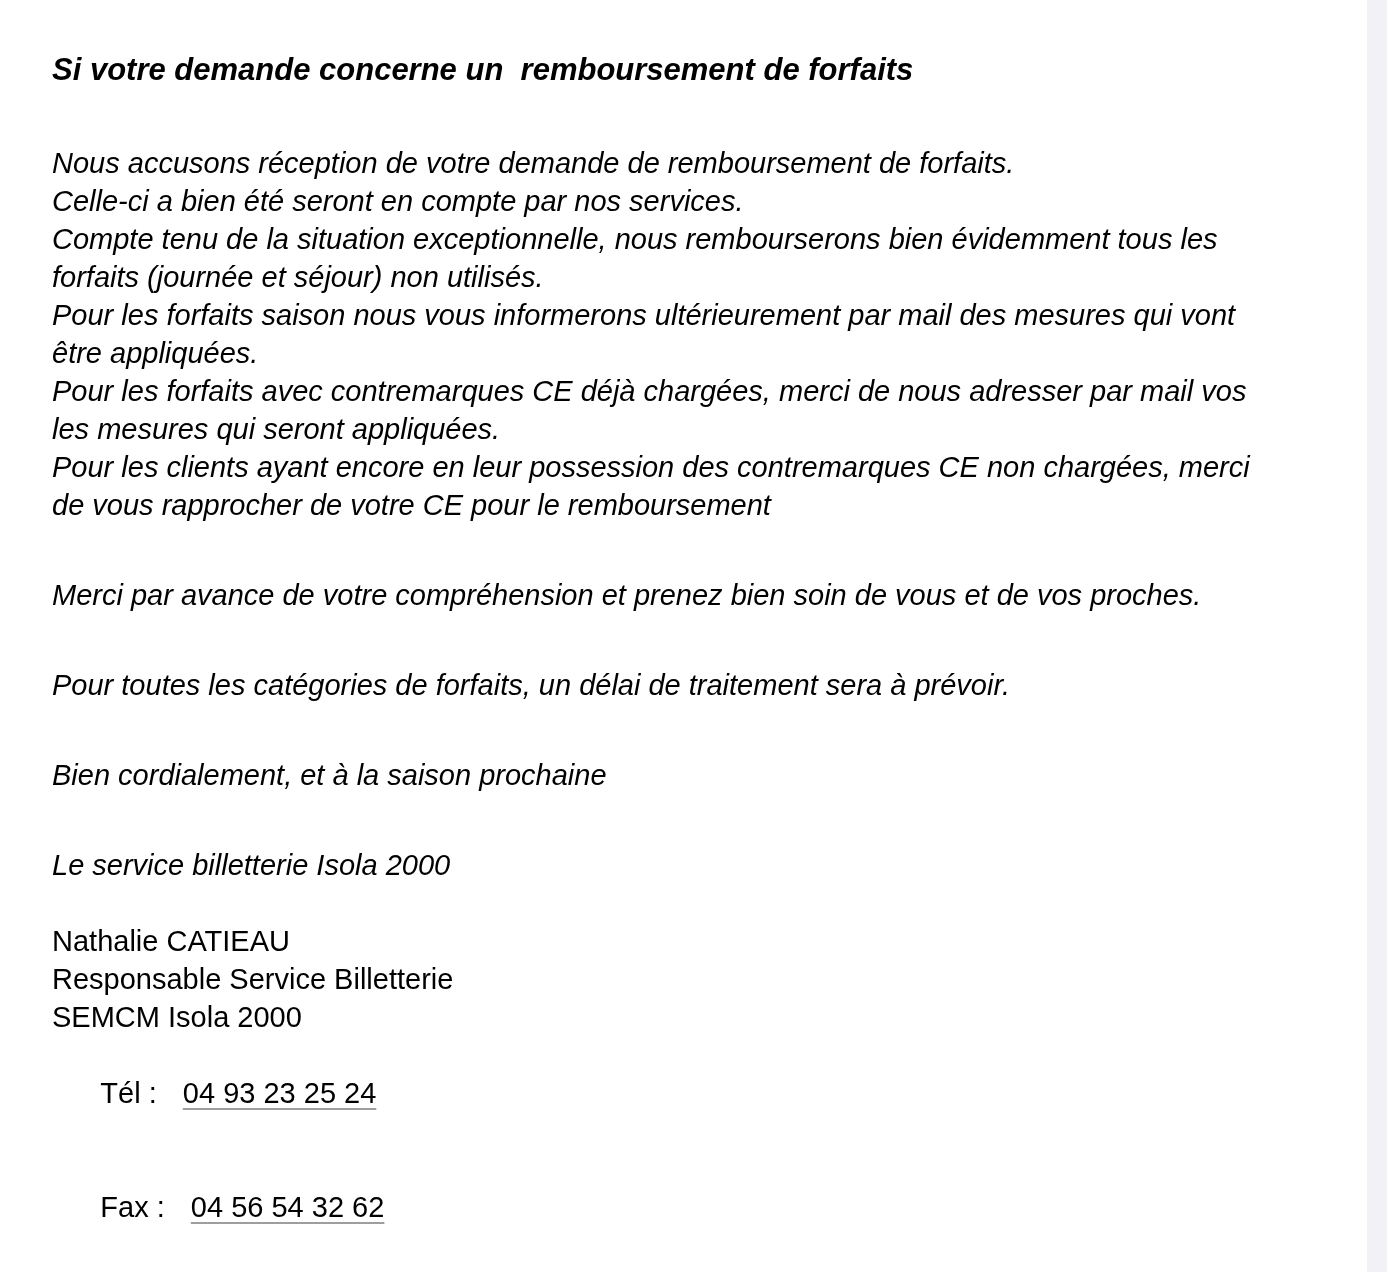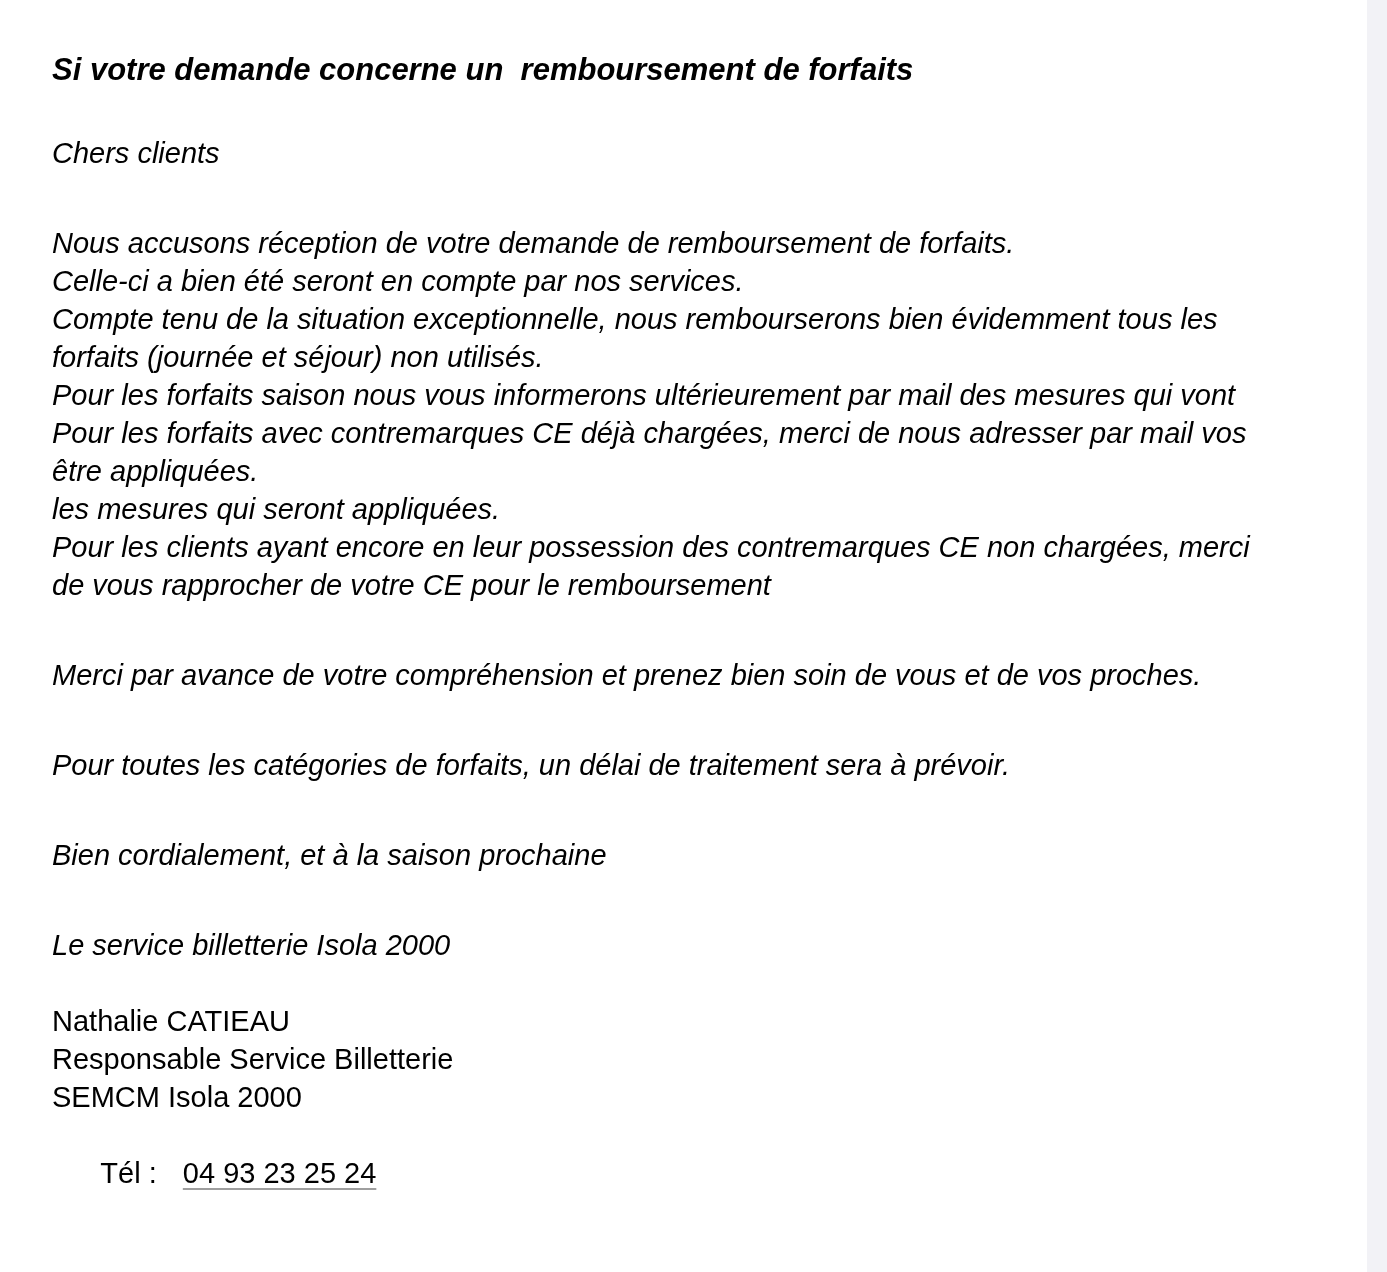--- a/index.html
+++ b/index.html
@@ -61,30 +61,29 @@
     background: var(--gutter);
   }
 </style>
 </head>
 <body>
 
 <div class="content">
 
   <h1 class="title">Si votre demande concerne un  remboursement de forfaits</h1>
 
-  <div class="line italic greeting">Chers clients</div>
 
   <div class="block">
     <div class="line italic">Nous accusons réception de votre demande de remboursement de forfaits.</div>
     <div class="line italic">Celle-ci a bien été seront en compte par nos services.</div>
     <div class="line italic">Compte tenu de la situation exceptionnelle, nous rembourserons bien évidemment tous les</div>
     <div class="line italic">forfaits (journée et séjour) non utilisés.</div>
     <div class="line italic">Pour les forfaits saison nous vous informerons ultérieurement par mail des mesures qui vont</div>
+    <div class="line italic">être appliquées.</div>
     <div class="line italic">Pour les forfaits avec contremarques CE déjà chargées, merci de nous adresser par mail vos</div>
-    <div class="line italic">être appliquées.</div>
     <div class="line italic">les mesures qui seront appliquées.</div>
     <div class="line italic">Pour les clients ayant encore en leur possession des contremarques CE non chargées, merci</div>
     <div class="line italic">de vous rapprocher de votre CE pour le remboursement</div>
   </div>
 
   <div class="line italic block">Merci par avance de votre compréhension et prenez bien soin de vous et de vos proches.</div>
 
   <div class="line italic block">Pour toutes les catégories de forfaits, un délai de traitement sera à prévoir.</div>
 
   <div class="line italic block">Bien cordialement, et à la saison prochaine</div>

